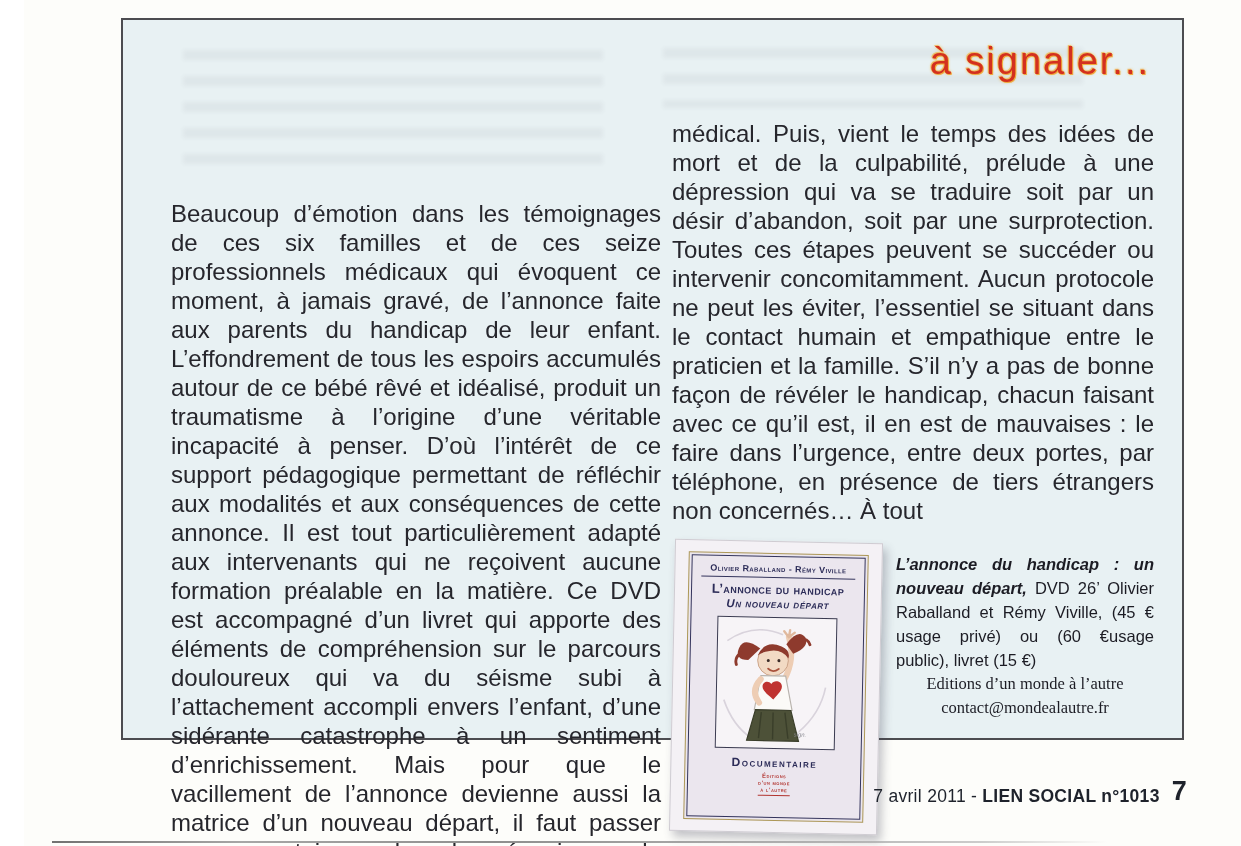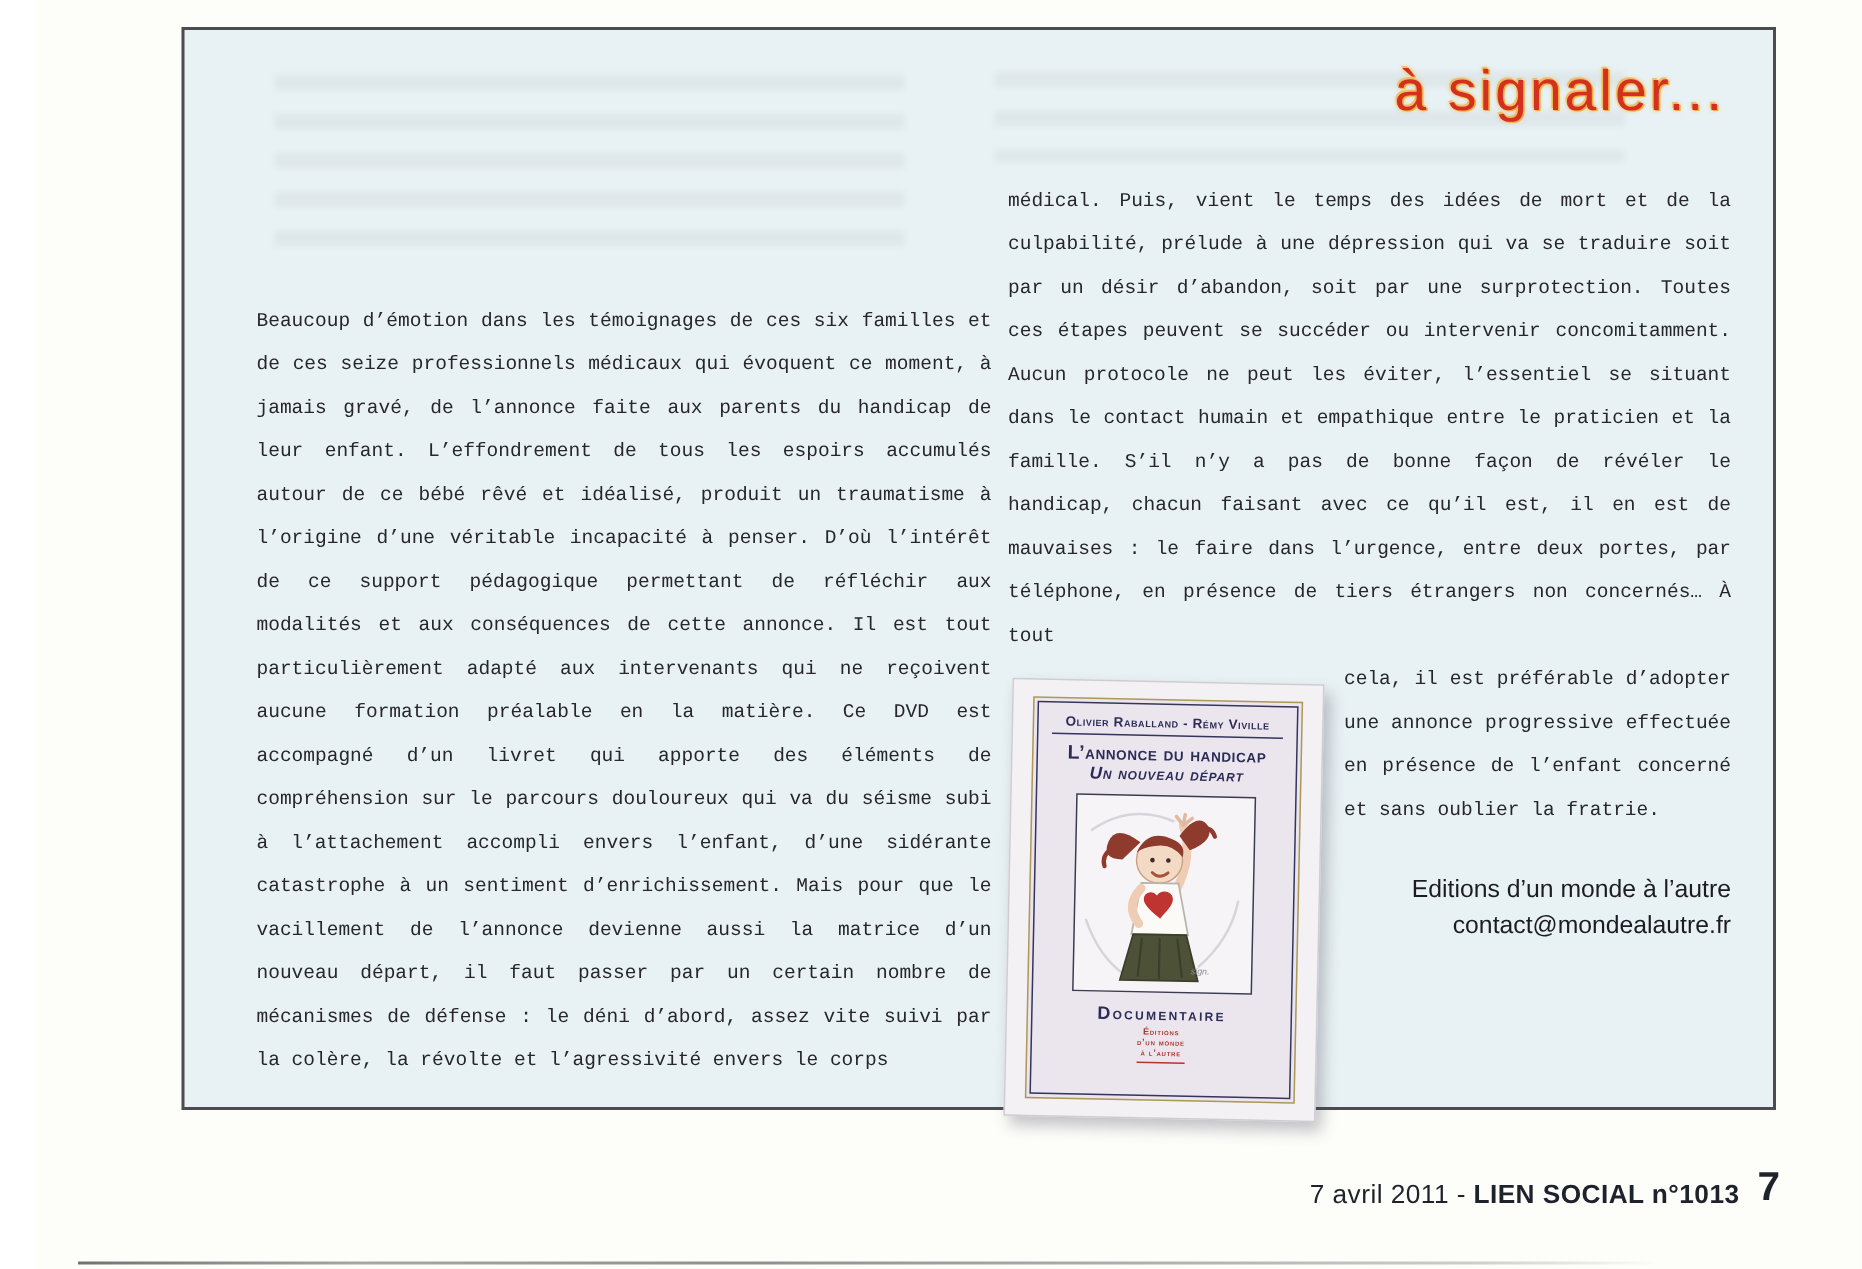--- a/index.html
+++ b/index.html
@@ -36,22 +36,22 @@
 
   
   .title {
     position:absolute; left:36px; top:58px;
     font-size:42px; line-height:1.22; color:#2d2d33;
     letter-spacing:.5px; font-weight:500;
   }
 
   
   .body-text {
-    font-family:Liberation Mono, monospace;
-    font-size:13px; line-height:29px; color:#26262c;
+    font-family:Liberation Sans, sans-serif;
+    font-size:24px; line-height:29px; color:#26262c;
     text-align:justify;
   }
   .col-left  { position:absolute; left:48px;  top:179px; width:490px; }
   .col-right { position:absolute; left:549px; top:99px;  width:482px; }
 
   
   .dvd-float {
     float:left; width:208px; height:292px;
     margin:16px 16px 6px 0;
     background:#f4f1f5;
@@ -98,21 +98,21 @@
     font-variant:small-caps; border-bottom:1px solid #b23530; padding-bottom:1px;
   }
 
   
   .caption {
     margin-top:27px;
     font-size:16.5px; line-height:24px; color:#1c1c24;
     text-align:justify;
   }
   .cap-lead { font-weight:700; font-style:italic; }
-  .cap-line { text-align:right; }
+  .cap-line { text-align:center;font-family:Liberation Serif, serif; }
 
   
   .footer {
     position:absolute; top:776px; right:78px;
     font-size:17.5px; color:#1e222b; letter-spacing:.3px;
     display:flex; align-items:flex-end;
   }
   .footer .journal { font-weight:700; margin-left:5px; }
   .footer .pageno  { font-weight:700; font-size:27px; margin-left:12px; }
 
@@ -179,23 +179,23 @@
             <div class="cover-genre">Documentaire</div>
             <div class="cover-logo">
               <div>Éditions</div>
               <div>d’un monde</div>
               <div>à l’autre</div>
             </div>
           </div>
         </div>
       </div>
 
-      <p class="body-text">cela, il est préférable d’adopter une annonce progressive effectuée en présence de l’enfant concerné et sans oublier la fratrie.</p>
 
       <div class="caption">
+        <p><span class="cap-lead">L’annonce du handicap : un nouveau départ,</span><span> DVD 26’ Olivier Raballand et Rémy Viville, (45 € usage privé) ou (60 €usage public), livret (15 €)</span></p>
         <div class="cap-line">Editions d’un monde à l’autre</div>
         <div class="cap-line">contact@mondealautre.fr</div>
       </div>
     </div>
   </div>
 
   <div class="footer">
     <span>7 avril 2011 -</span>
     <span class="journal">LIEN SOCIAL n°1013</span>
     <span class="pageno">7</span>

